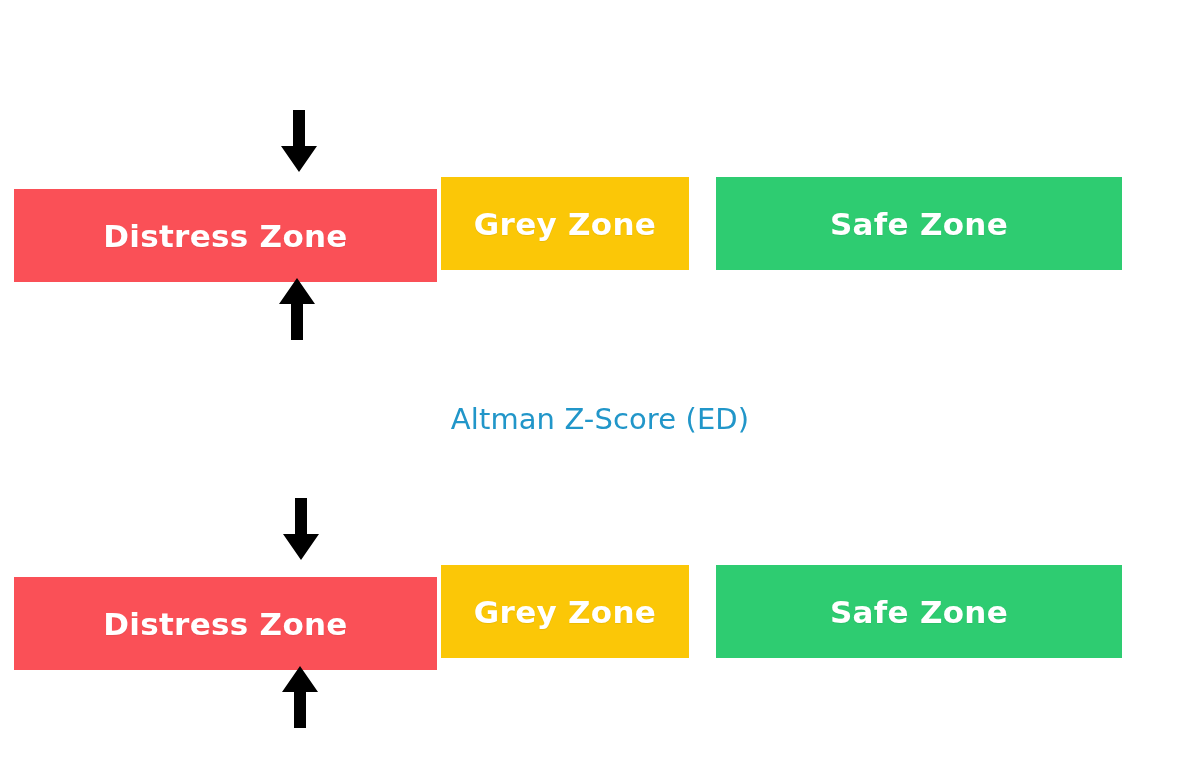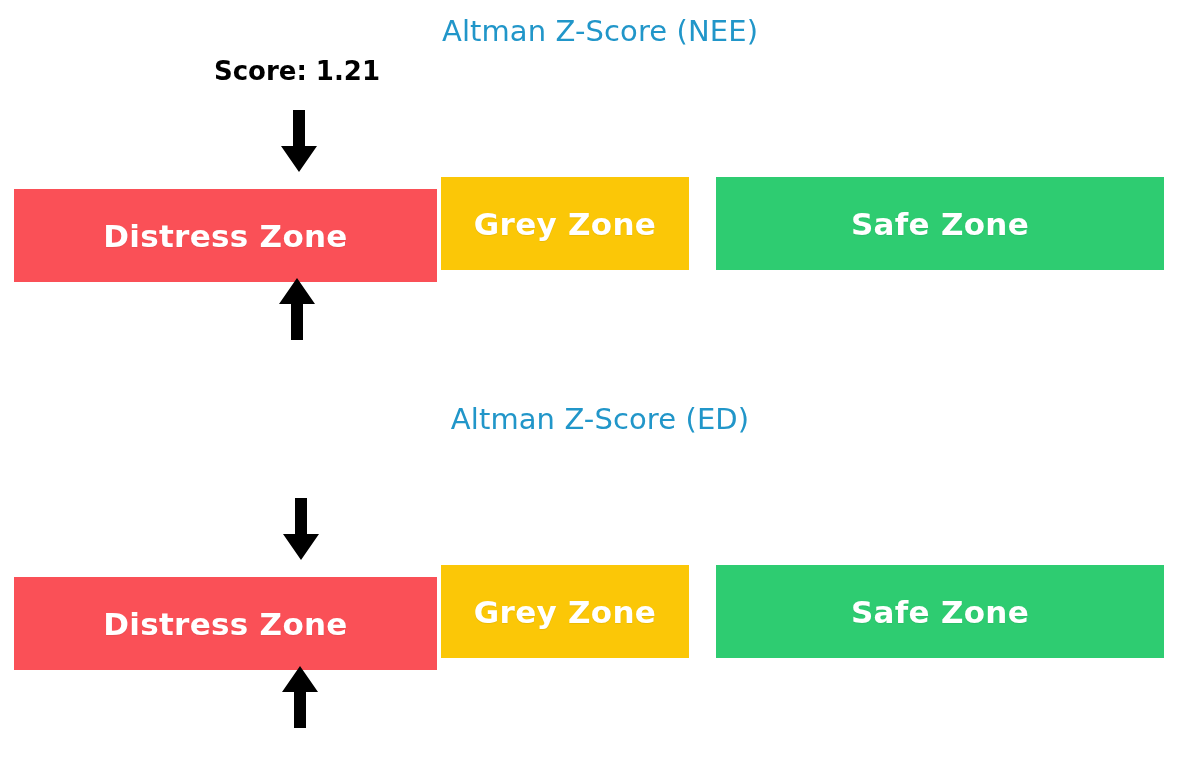--- a/index.html
+++ b/index.html
@@ -67,36 +67,34 @@
     font-family: "DejaVu Sans", sans-serif;
     font-size: 31px;
     font-weight: bold;
     letter-spacing: 0.3px;
     white-space: nowrap;
     text-shadow: 0 1px 1px rgba(0,0,0,0.07);
   }
 
   .seg-distress { left: 0px;   width: 423px; background: #fa5057; margin-top: 12px; }
   .seg-grey     { left: 427px; width: 248px; background: #fbc707; }
-  .seg-safe     { left: 702px; width: 448px; background: #2ecc71; }
+  .seg-safe     { left: 702px; width: 406px; background: #2ecc71; }
 
   .marker-arrow {
     position: absolute;
     transform: translateX(-50%);
   }
   .marker-arrow svg { display: block; }
 </style>
 </head>
 <body>
 
 <div class="gauge-panel" style="top:0px; height:390px;">
 
-  <div class="gauge-title" style="top:14px;">Altman Z-Score (NEE)</div>
 
-  <div class="score-label" style="top:56px; left:297px;">Score: 1.21</div>
 
   <div class="marker-arrow" style="top:110px; left:299px;">
     <svg width="40" height="62" viewBox="0 0 40 62" xmlns="http://www.w3.org/2000/svg">
       <polygon points="14,0 26,0 26,36 38,36 20,62 2,36 14,36" fill="#000000"></polygon>
     </svg>
   </div>
 
   <div class="zone-bar" style="top:177px;">
     <div class="zone-seg seg-distress">
       <span class="zone-seg-label">Distress Zone</span>

